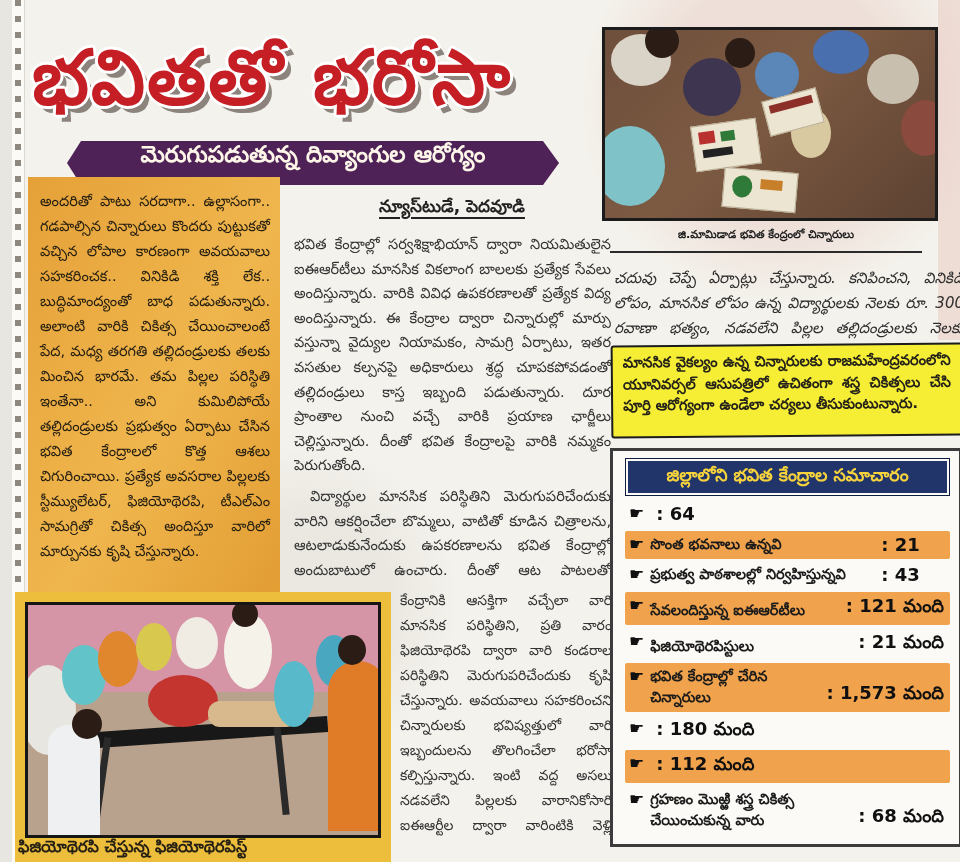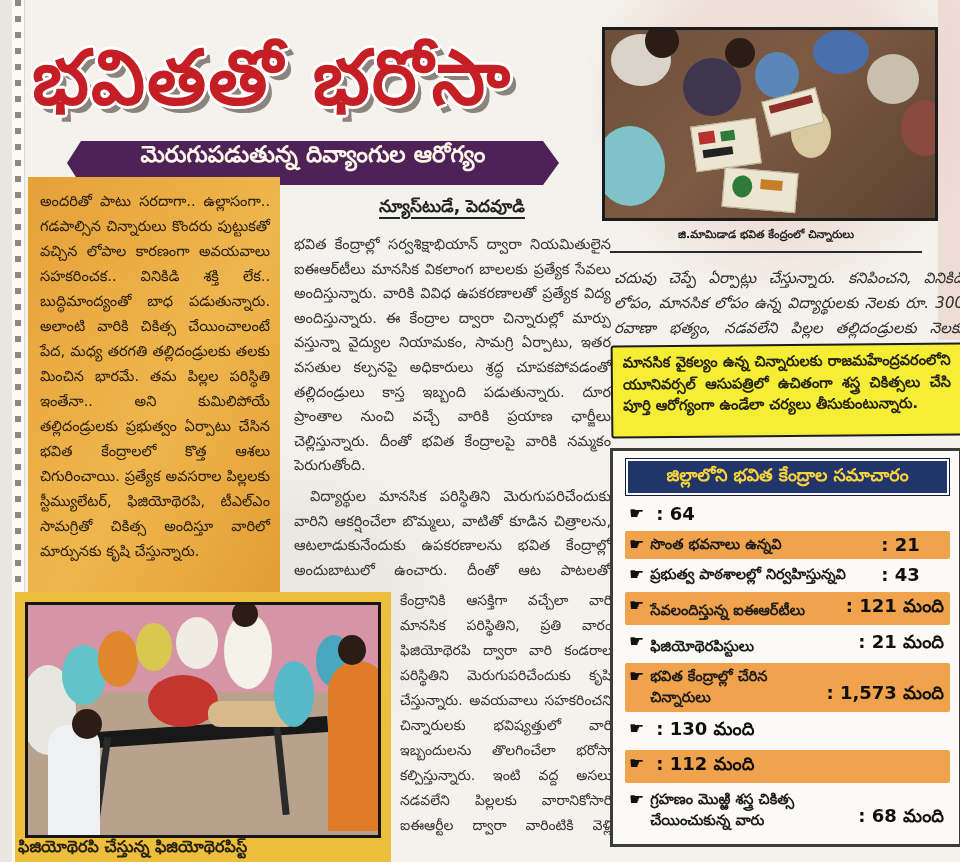--- a/index.html
+++ b/index.html
@@ -167,21 +167,21 @@
         <span class="stat-label">ఫిజియోథెరపిస్టులు</span>
         <span class="stat-value">:  21 మంది</span>
       </div>
       <div class="stat-row orange">
         <span class="stat-bullet">☛</span>
         <span class="stat-label">భవిత కేంద్రాల్లో చేరిన చిన్నారులు</span>
         <span class="stat-value">:  1,573 మంది</span>
       </div>
       <div class="stat-row">
         <span class="stat-bullet">☛</span>
-        <span class="stat-value">:  130 మంది</span>
+        <span class="stat-value">:  180 మంది</span>
       </div>
       <div class="stat-row orange">
         <span class="stat-bullet">☛</span>
         <span class="stat-value">:  112 మంది</span>
       </div>
       <div class="stat-row">
         <span class="stat-bullet">☛</span>
         <span class="stat-label">గ్రహణం మొఱ్ఱి శస్త్ర చికిత్స చేయించుకున్న వారు</span>
         <span class="stat-value">:  68 మంది</span>
       </div>

